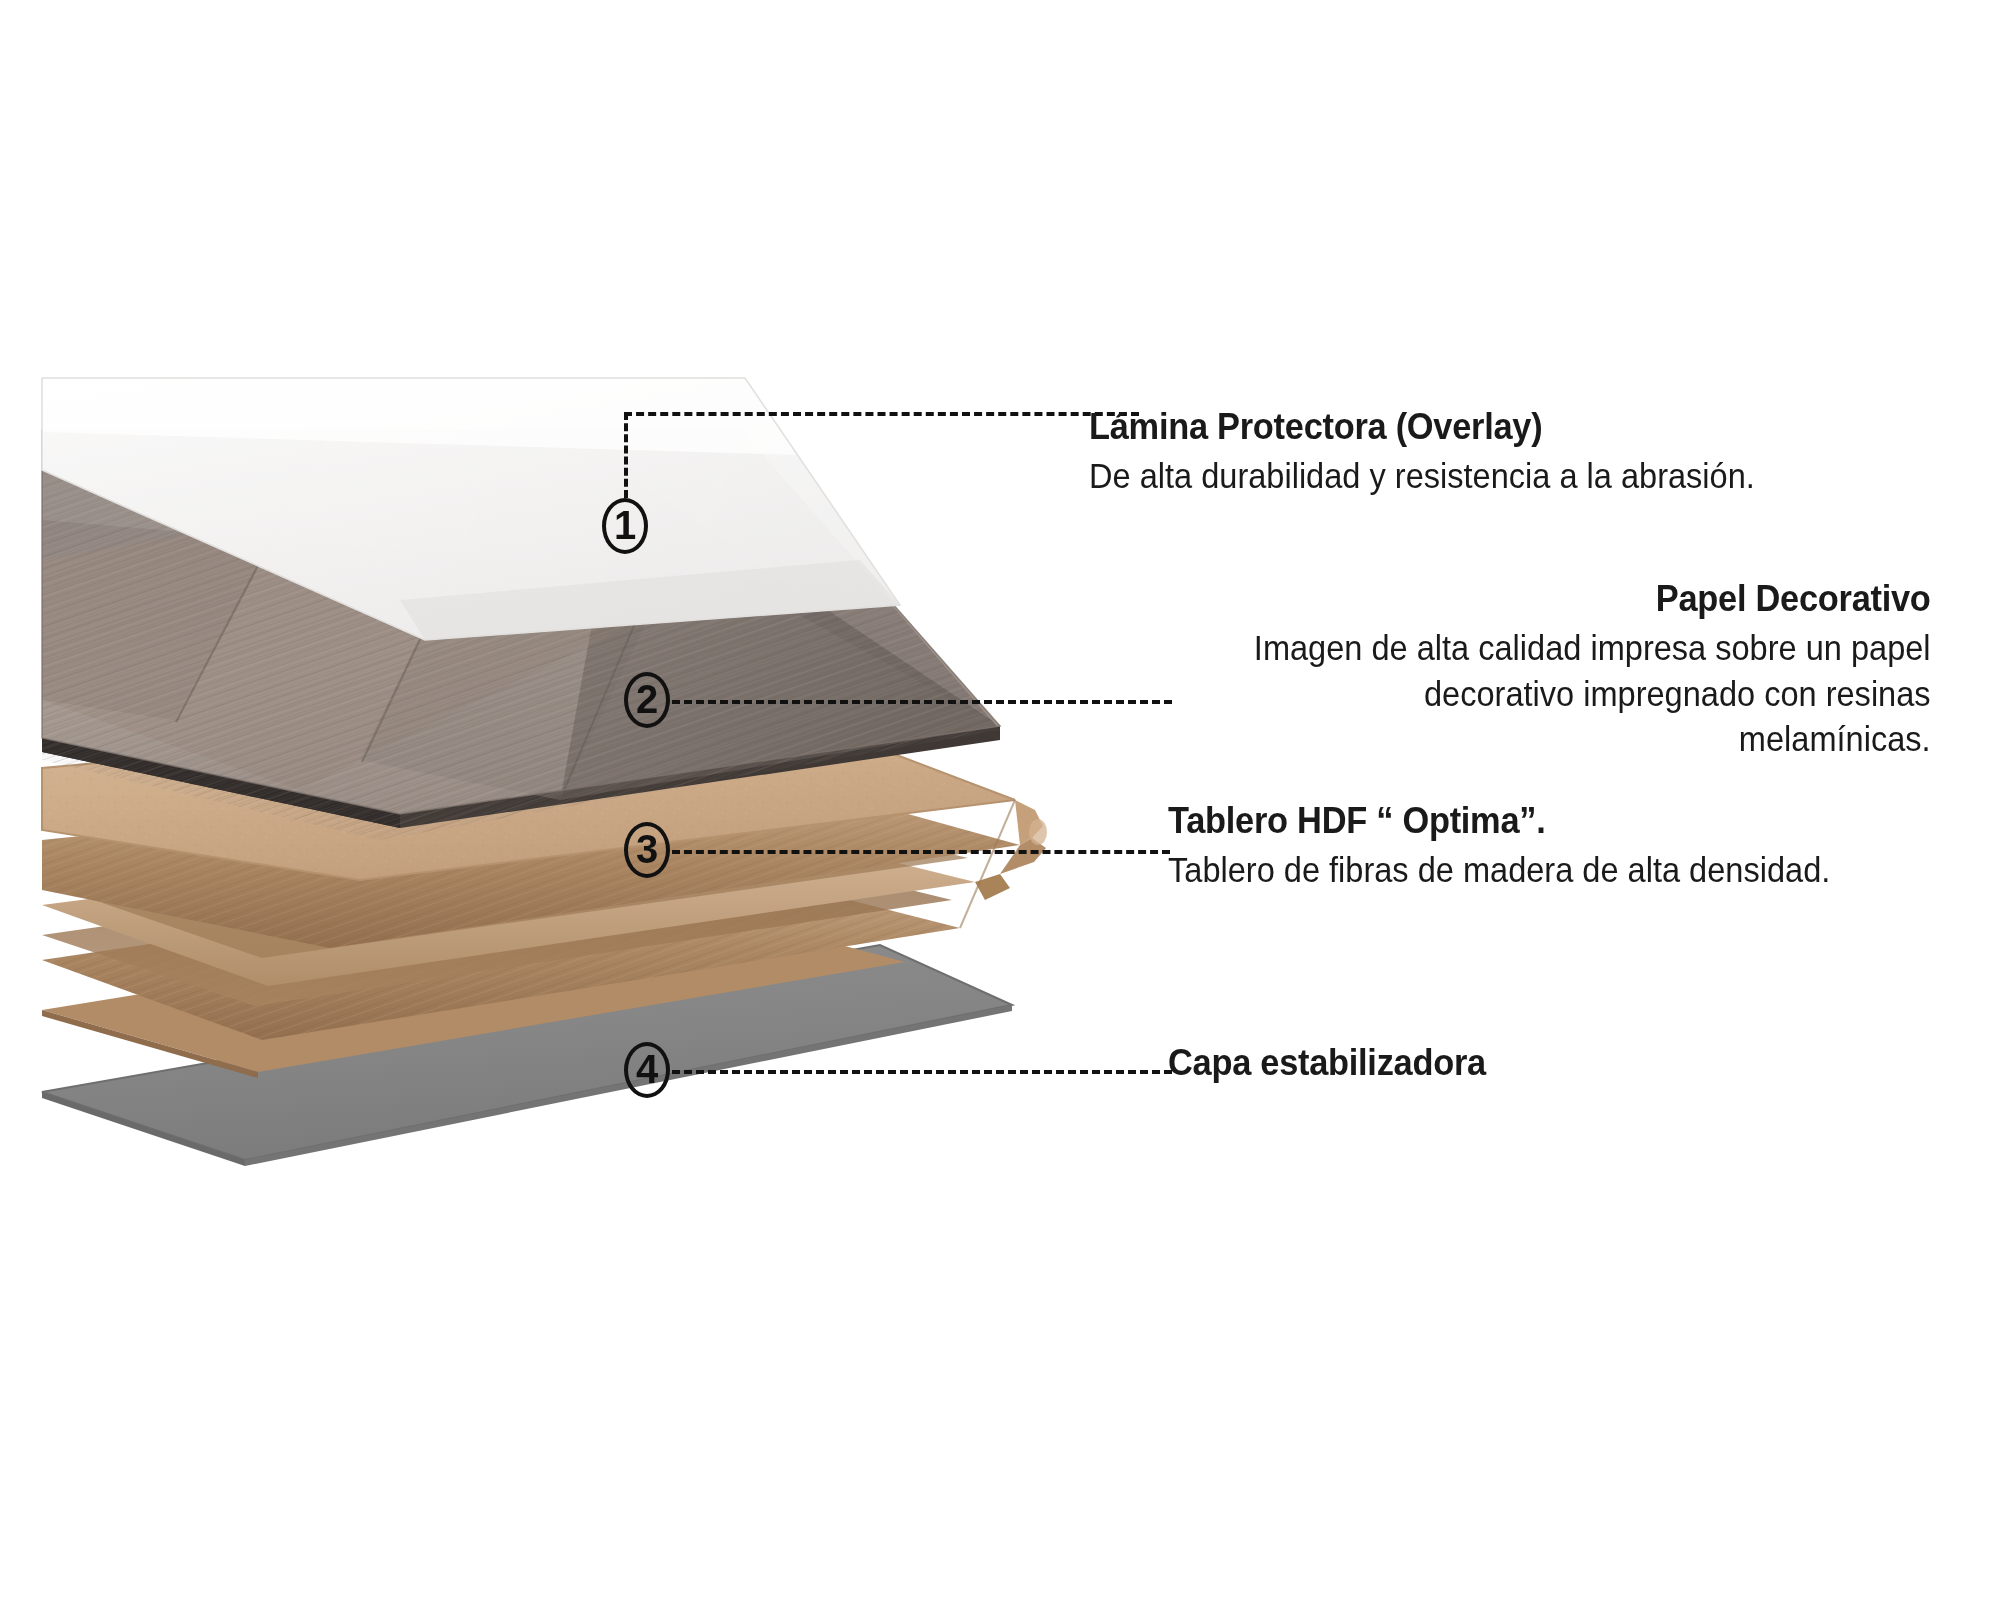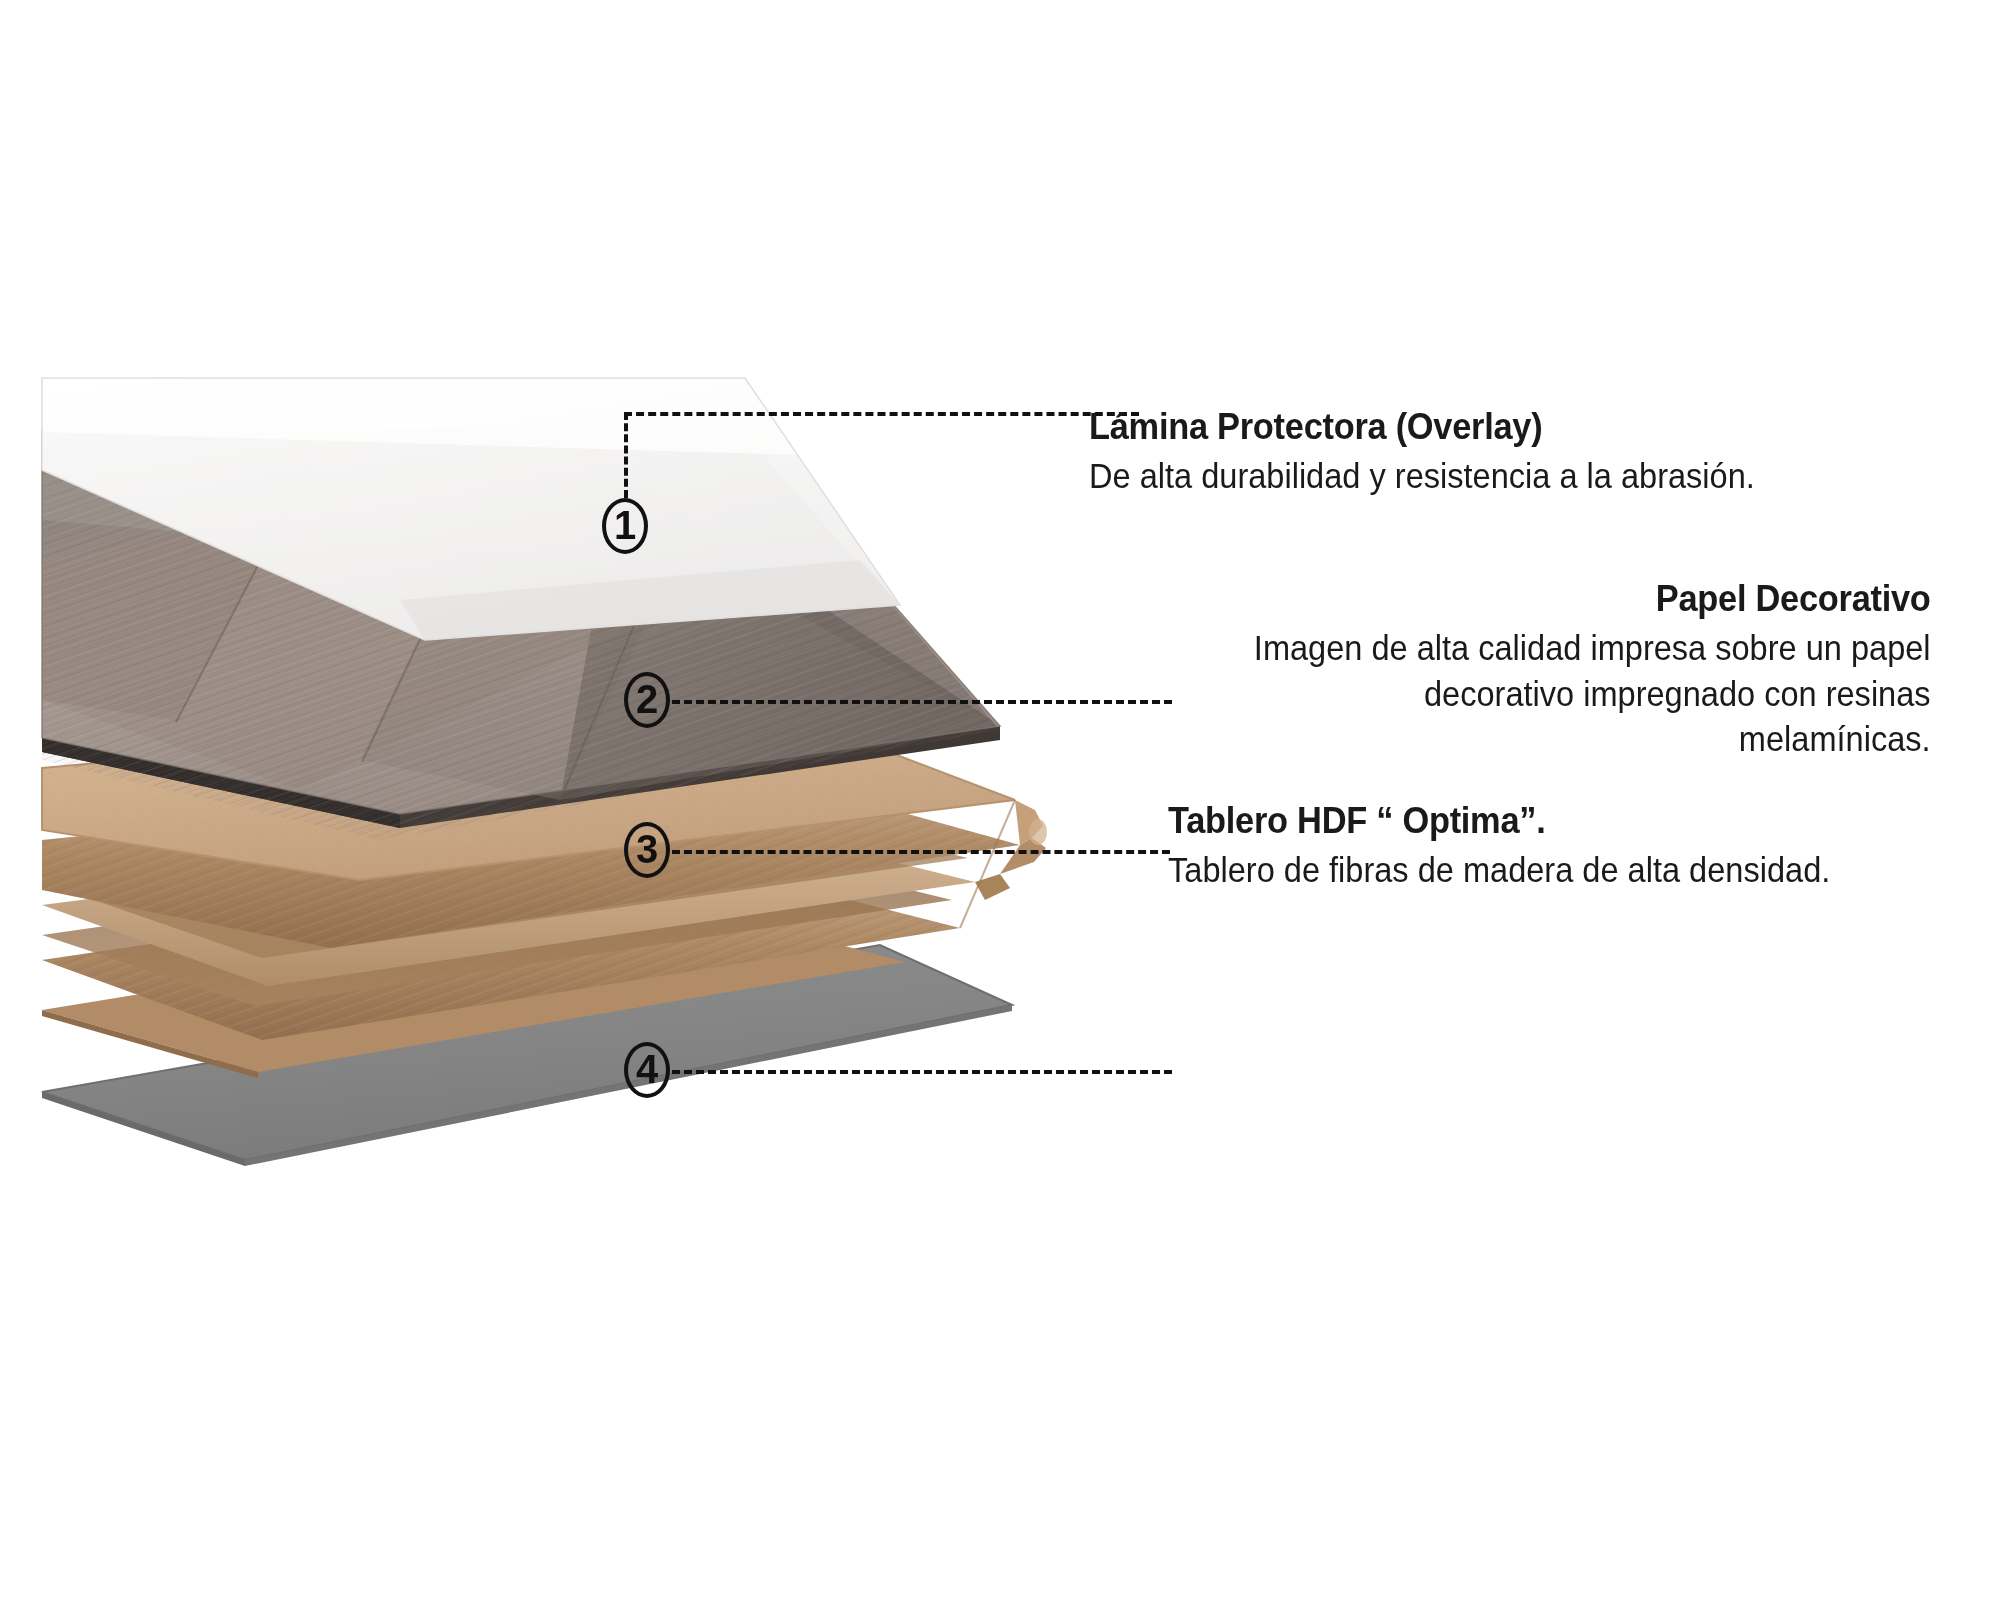--- a/index.html
+++ b/index.html
@@ -271,14 +271,17 @@
     </p>
   </div>
 
   <div class="callout" style="left:1168px; top:800px; width:860px;">
     <p class="title">Tablero HDF “ Optima”.</p>
     <p class="body">
       <span class="ln">Tablero de fibras de madera de alta densidad.</span>
     </p>
   </div>
 
+  <div class="callout" style="left:1168px; top:1042px; width:700px;">
+    <p class="title">Capa estabilizadora</p>
+  </div>
 
 </div>
 
 </body></html>

